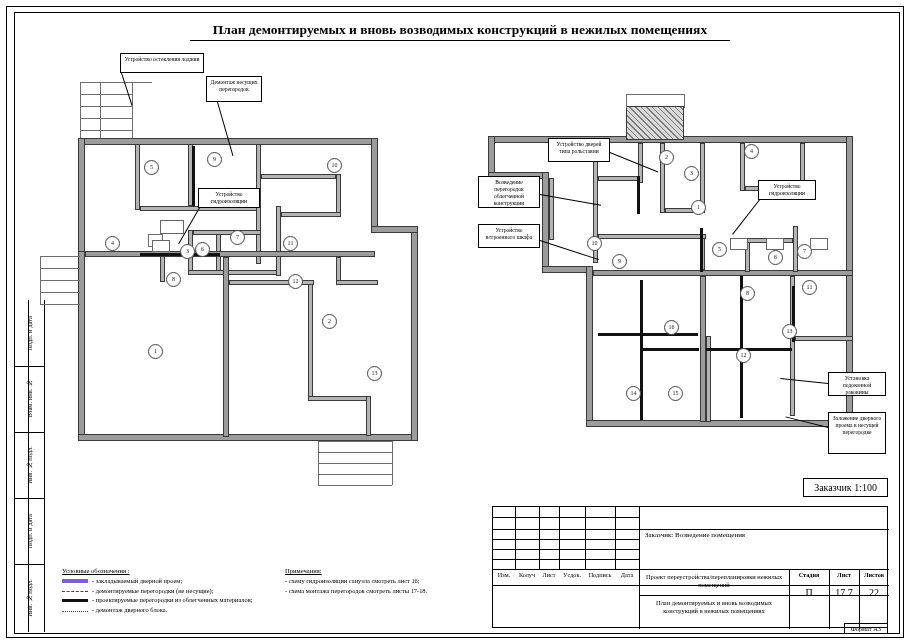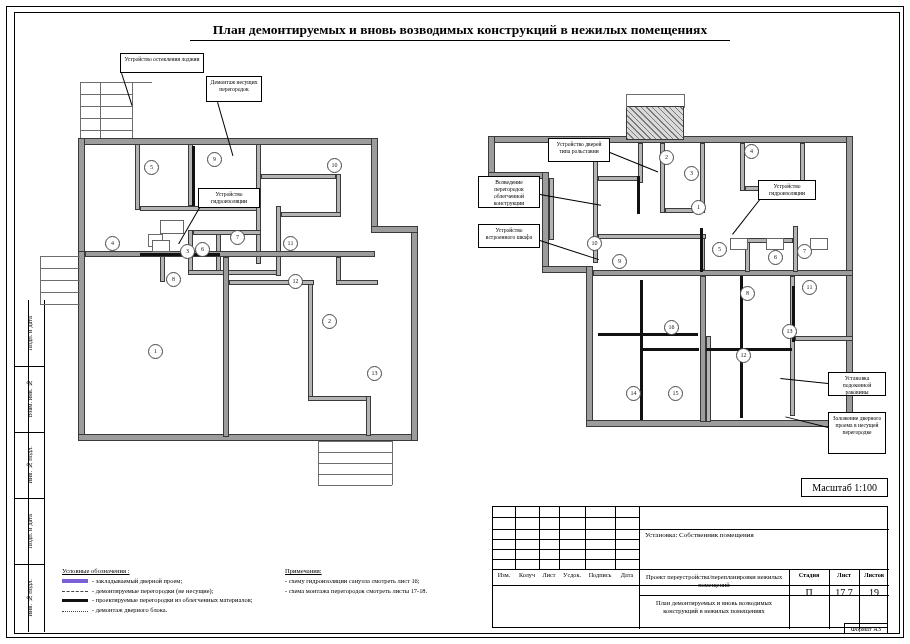--- a/index.html
+++ b/index.html
@@ -303,21 +303,21 @@
     <div class="leader" style="left:720px; top:152px; width:44px; transform:rotate(128deg);"></div>
 
     <div class="callout" style="left:788px; top:324px; width:58px; height:24px;">Установка подоконной раковины</div>
     <div class="leader" style="left:788px; top:336px; width:48px; transform:rotate(186deg);"></div>
 
     <div class="callout" style="left:788px; top:364px; width:58px; height:42px;">Заложение дверного проема в несущей перегородке</div>
     <div class="leader" style="left:788px; top:380px; width:44px; transform:rotate(194deg);"></div>
 
   </div>
 
-  <div class="scalebox">Масштаб 1:100</div>
+  <div class="scalebox">Заказчик 1:100</div>
 
   <div class="legend">
     <div class="hdr">Условные обозначения :</div>
     <div class="legend-row">
       <span class="sym prjem"></span>
       <span>- закладываемый дверной проем;</span>
     </div>
     <div class="legend-row">
       <span class="sym demont"></span>
       <span>- демонтируемые перегородки (не несущие);</span>
@@ -360,30 +360,30 @@
     <div class="v" style="left:92px; height:62px;"></div>
     <div class="v" style="left:122px; height:62px;"></div>
 
     <div class="tbtxt" style="left:0px; top:64px; width:22px;">Изм.</div>
     <div class="tbtxt" style="left:22px; top:64px; width:24px;">Колуч</div>
     <div class="tbtxt" style="left:46px; top:64px; width:20px;">Лист</div>
     <div class="tbtxt" style="left:66px; top:64px; width:26px;">Уcдок.</div>
     <div class="tbtxt" style="left:92px; top:64px; width:30px;">Подпись</div>
     <div class="tbtxt" style="left:122px; top:64px; width:24px;">Дата</div>
 
-    <div class="tbtxt l" style="left:152px; top:24px; width:236px; font-size:7px;">Установка: Собственник помещения</div>
+    <div class="tbtxt l" style="left:152px; top:24px; width:236px; font-size:7px;">Заказчик: Возведение помещения</div>
 
     <div class="tbtxt" style="left:148px; top:66px; width:146px; font-size:6.4px;">Проект переустройства/перепланировки нежилых помещений</div>
 
     <div class="tbtxt" style="left:296px; top:64px; width:40px; font-weight:bold;">Стадия</div>
     <div class="tbtxt" style="left:336px; top:64px; width:30px; font-weight:bold;">Лист</div>
     <div class="tbtxt" style="left:366px; top:64px; width:30px; font-weight:bold;">Листов</div>
 
     <div class="tbbig" style="left:296px; top:80px; width:40px;">П</div>
     <div class="tbbig" style="left:336px; top:80px; width:30px;">17.7</div>
-    <div class="tbbig" style="left:366px; top:80px; width:30px;">19</div>
+    <div class="tbbig" style="left:366px; top:80px; width:30px;">22</div>
 
     <div class="tbtxt" style="left:150px; top:92px; width:142px; font-size:6.4px;">План демонтируемых и вновь возводимых конструкций в нежилых помещениях</div>
   </div>
 
   <div class="format-note">Формат А3</div>
 
 </div>
 
 </body></html>

